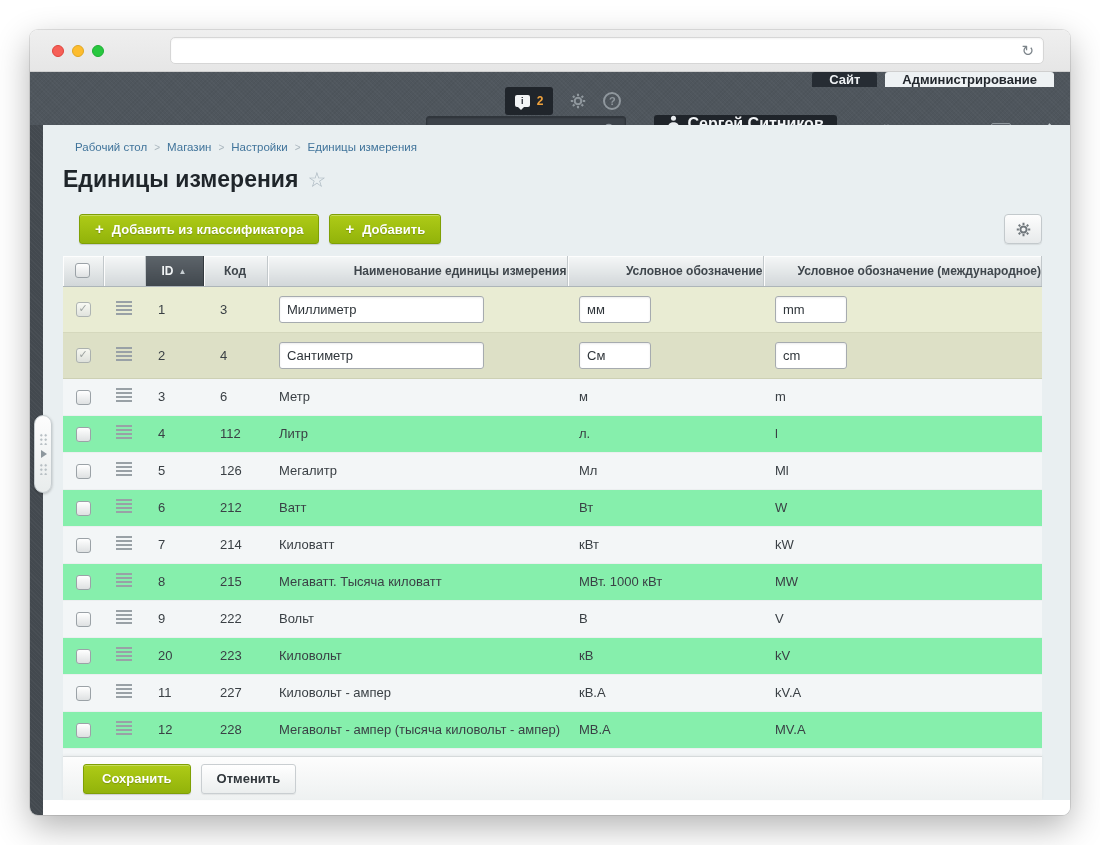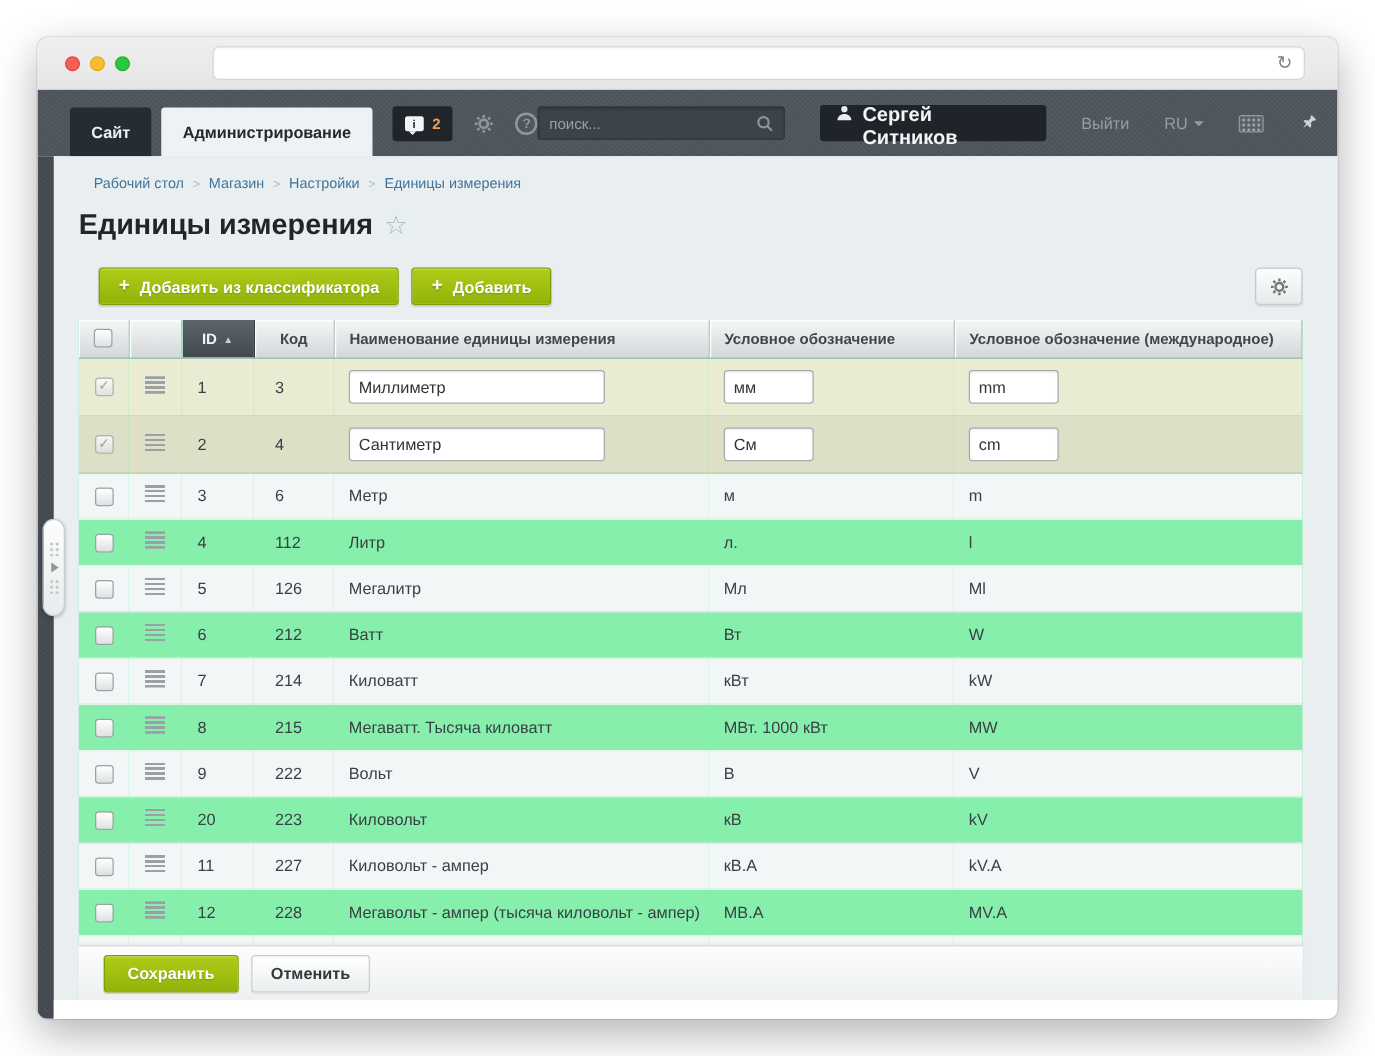--- a/index.html
+++ b/index.html
@@ -20,21 +20,21 @@
   .light.green { background:#28c83f; border:1px solid #1fae35; }
   .urlbar { margin-left:66px; flex:1; height:27px; background:#fff; border:1px solid #d6d6d6; border-radius:5px;
             display:flex; align-items:center; justify-content:flex-end; padding-right:9px;
             box-shadow:inset 0 1px 2px rgba(0,0,0,.05); }
   .reload { font-size:15px; color:#7c848a; line-height:1; }
 
   
   .bx-header { height:53px; background:#4f565d;
     background-image:repeating-linear-gradient(45deg, rgba(255,255,255,.025) 0 1px, rgba(0,0,0,0) 1px 3px),
                      repeating-linear-gradient(-45deg, rgba(0,0,0,.04) 0 1px, rgba(0,0,0,0) 1px 3px);
-    display:flex; align-items:center; padding:0 16px 0 26px; }
+    display:flex; align-items:center; padding:0 16px 0 26px;flex-direction:column; }
   .tabs { align-self:flex-end; display:flex; gap:8px; height:39px; }
   .tab { display:flex; align-items:center; padding:0 17px; border-radius:3px 3px 0 0;
          font-size:13px; font-weight:bold; cursor:default; }
   .tab.site { background:#262c33; color:#eef1f3; }
   .tab.admin { background:#eef2f4; color:#23282e; }
   .hdr-center { display:flex; align-items:center; margin-left:16px; gap:17px; }
   .notif-btn { height:28px; background:#20252b; border-radius:3px; display:flex; align-items:center;
                padding:0 10px; gap:7px; }
   .bubble { position:relative; width:15px; height:12px; background:#f2f4f5; border-radius:2px;
             display:flex; align-items:center; justify-content:center;
@@ -93,21 +93,21 @@
               background:linear-gradient(#fdfdfd,#e7eaeb); display:flex; align-items:center; justify-content:center;
               box-shadow:0 1px 1px rgba(0,0,0,.08); cursor:pointer; }
 
   
   .table-wrap { margin-top:12px; height:500px; overflow:hidden; background:#86efac; }
   table { width:100%; border-collapse:collapse; table-layout:fixed; }
   col.c-check{width:40px} col.c-drag{width:42px} col.c-id{width:58px} col.c-code{width:64px}
   col.c-name{width:300px} col.c-sym{width:196px}
   th { height:30px; background:linear-gradient(#f5f7f7,#d2d7d9); border-bottom:1px solid #adb5b9;
        border-right:1px solid #c2c8cb; box-shadow:inset 1px 1px 0 #fdfdfd;
-       font-size:12px; font-weight:bold; color:#3f464c; text-align:left; padding:0 0 0 12px; white-space:nowrap; overflow:hidden; }
+       font-size:12px; font-weight:bold; color:#3f464c; text-align:right; padding:0 0 0 12px; white-space:nowrap; overflow:hidden; }
   th.center { text-align:center; padding:0; }
   th.id-col { background:linear-gradient(#5d646a,#41484e); color:#f1f4f5; box-shadow:none;
               border-right:1px solid #33393e; text-align:center; padding:0; }
   th .sort { font-size:8px; color:#c8cfd3; margin-left:5px; vertical-align:1px; }
   td { font-size:13px; color:#3a4045; vertical-align:middle; white-space:nowrap; overflow:hidden; }
   tr.normal td { height:37px; border-bottom:1px solid #eceff0; }
   tr.striped td { background:#f3f6f7; }
   tr.edit td { height:46px; }
   tr.edit-a td { background:#e9ecd3; border-bottom:1px solid #d5d8bd; }
   tr.edit-b td { background:#dde0c6; border-bottom:1px solid #cdd0b4; }

